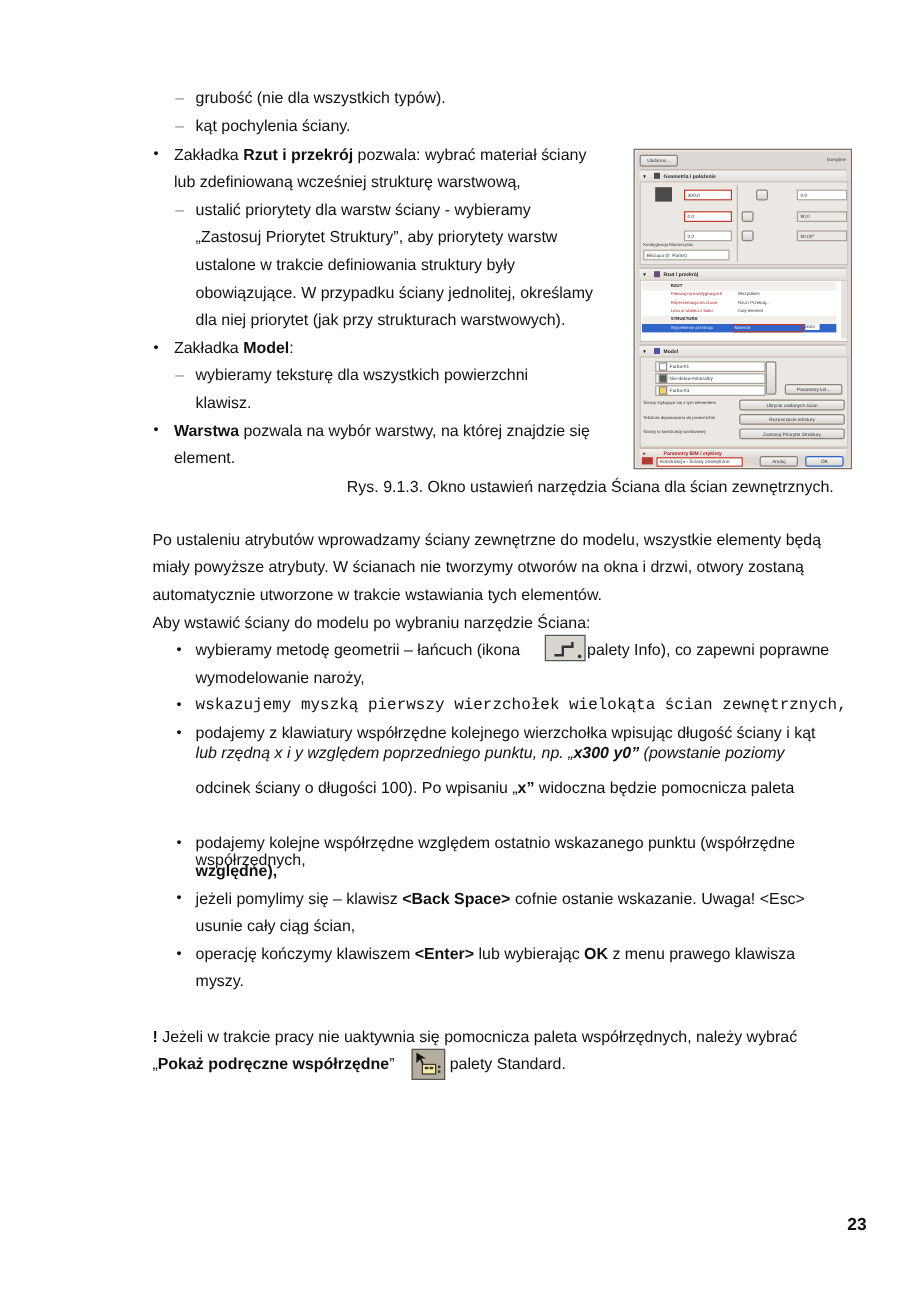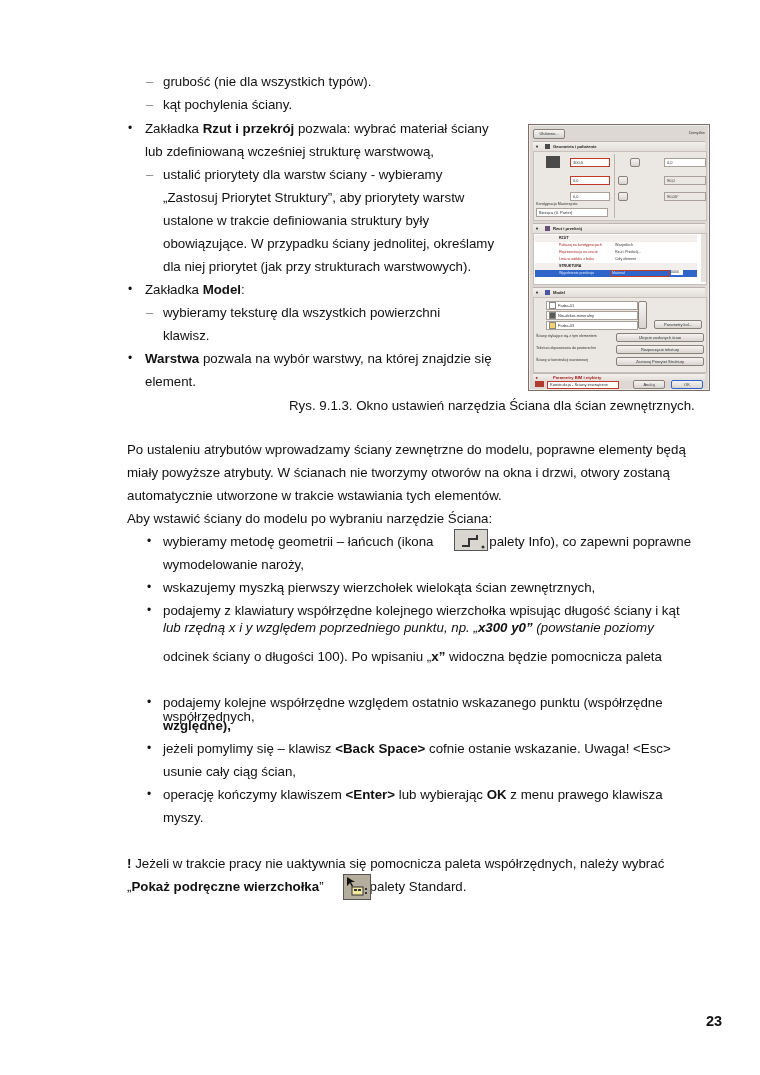--- a/index.html
+++ b/index.html
@@ -142,60 +142,60 @@
   </div>
 
   <div class="icon-sq" style="left:6px;top:256px;width:9px;height:6px;background:#b23a2e;"></div>
   <div class="dlg-field" style="left:18px;top:256px;width:68px;height:6px;border-color:#c0392b;line-height:6px;">Konstrukcja - Ściany zewnętrzne</div>
   <div class="dlg-btn" style="left:104px;top:255px;width:30px;height:7px;line-height:7px;">Anuluj</div>
   <div class="dlg-btn" style="left:142px;top:255px;width:30px;height:7px;line-height:7px;border-color:#2f64c8;">OK</div>
 </div>
 
 <div class="line" style="left:289px;top:398px;">Rys. 9.1.3. Okno ustawień narzędzia Ściana dla ścian zewnętrznych.</div>
 
-<div class="line" style="left:127px;top:442px;">Po ustaleniu atrybutów wprowadzamy ściany zewnętrzne do modelu, poprawne elementy będą</div>
+<div class="line" style="left:127px;top:442px;">Po ustaleniu atrybutów wprowadzamy ściany zewnętrzne do modelu, wszystkie elementy będą</div>
 <div class="line" style="left:127px;top:465px;">miały powyższe atrybuty. W ścianach nie tworzymy otworów na okna i drzwi, otwory zostaną</div>
 <div class="line" style="left:127px;top:488px;">automatycznie utworzone w trakcie wstawiania tych elementów.</div>
 <div class="line" style="left:127px;top:511px;">Aby wstawić ściany do modelu po wybraniu narzędzie Ściana:</div>
 
 <span class="bullet" style="left:147px;top:534px;">•</span>
 <div class="line" style="left:163px;top:534px;">
   <span>wybieramy metodę geometrii – łańcuch (ikona </span><span style="display:inline-block;width:38px;"></span><span> z palety Info), co zapewni poprawne</span>
 </div>
 <div class="inline-icon" style="left:454px;top:529px;width:32px;height:20px;">
   <svg width="32" height="20" viewBox="0 0 32 20">
       <polyline points="7,16 14,16 14,9 22,9 22,5" fill="none" stroke="#333" stroke-width="2"></polyline>
       <circle cx="28" cy="17" r="1.5" fill="#333"></circle>
     </svg>
 </div>
 <div class="line" style="left:163px;top:557px;">wymodelowanie naroży,</div>
 
 <span class="bullet" style="left:147px;top:580px;">•</span>
-<div class="line" style="left:163px;top:580px;">wskazujemy myszką pierwszy wierzchołek wielokąta ścian zewnętrznych,</div>
+<div class="line" style="left:163px;top:580px;font-family:Liberation Mono, monospace;">wskazujemy myszką pierwszy wierzchołek wielokąta ścian zewnętrznych,</div>
 
 <span class="bullet" style="left:147px;top:603px;">•</span>
 <div class="line" style="left:163px;top:603px;text-align:right;">podajemy z klawiatury współrzędne kolejnego wierzchołka wpisując długość ściany i kąt</div>
 <div class="line" style="left:163px;top:620px;font-style:italic;"><span>lub rzędną x i y względem poprzedniego punktu, np. „</span><b>x300 y0”</b><span> (powstanie poziomy</span></div>
 <div class="line" style="left:163px;top:649px;"><span>odcinek ściany o długości 100). Po wpisaniu „</span><b>x”</b><span> widoczna będzie pomocnicza paleta</span></div>
 <div class="line" style="left:163px;top:672px;margin-top:37px;">współrzędnych,</div>
 
 <span class="bullet" style="left:147px;top:695px;">•</span>
 <div class="line" style="left:163px;top:695px;">podajemy kolejne współrzędne względem ostatnio wskazanego punktu (współrzędne</div>
 <div class="line" style="left:163px;top:718px;font-weight:bold;">względne),</div>
 
 <span class="bullet" style="left:147px;top:741px;">•</span>
 <div class="line" style="left:163px;top:741px;"><span>jeżeli pomylimy się – klawisz </span><b>&lt;Back Space&gt;</b><span> cofnie ostanie wskazanie. Uwaga! &lt;Esc&gt;</span></div>
 <div class="line" style="left:163px;top:764px;">usunie cały ciąg ścian,</div>
 
 <span class="bullet" style="left:147px;top:787px;">•</span>
 <div class="line" style="left:163px;top:787px;"><span>operację kończymy klawiszem </span><b>&lt;Enter&gt;</b><span> lub wybierając </span><b>OK</b><span> z menu prawego klawisza</span></div>
 <div class="line" style="left:163px;top:810px;">myszy.</div>
 
 <div class="line" style="left:127px;top:856px;"><b>!</b><span> Jeżeli w trakcie pracy nie uaktywnia się pomocnicza paleta współrzędnych, należy wybrać</span></div>
-<div class="line" style="left:127px;top:879px;"><span>„</span><b>Pokaż podręczne wierzchołka</b><span>”</span><span style="display:inline-block;width:32px;"></span><span> z palety Standard.</span></div>
+<div class="line" style="left:127px;top:879px;"><span>„</span><b>Pokaż podręczne współrzędne</b><span>”</span><span style="display:inline-block;width:32px;"></span><span> z palety Standard.</span></div>
 <div class="inline-icon" style="left:343px;top:874px;width:26px;height:24px;background:#b5ad9e;">
   <svg width="26" height="24" viewBox="0 0 26 24">
       <polygon points="3,2 3,11 6,8 8,12 9,11 7,7 11,7" fill="#111"></polygon>
       <rect x="8" y="12" width="11" height="8" fill="#f2e9a0" stroke="#333"></rect>
       <rect x="10" y="14" width="3" height="2" fill="#333"></rect>
       <rect x="14" y="14" width="3" height="2" fill="#333"></rect>
       <rect x="21" y="13" width="2" height="2" fill="#333"></rect>
       <rect x="21" y="17" width="2" height="2" fill="#333"></rect>
     </svg>
 </div>

